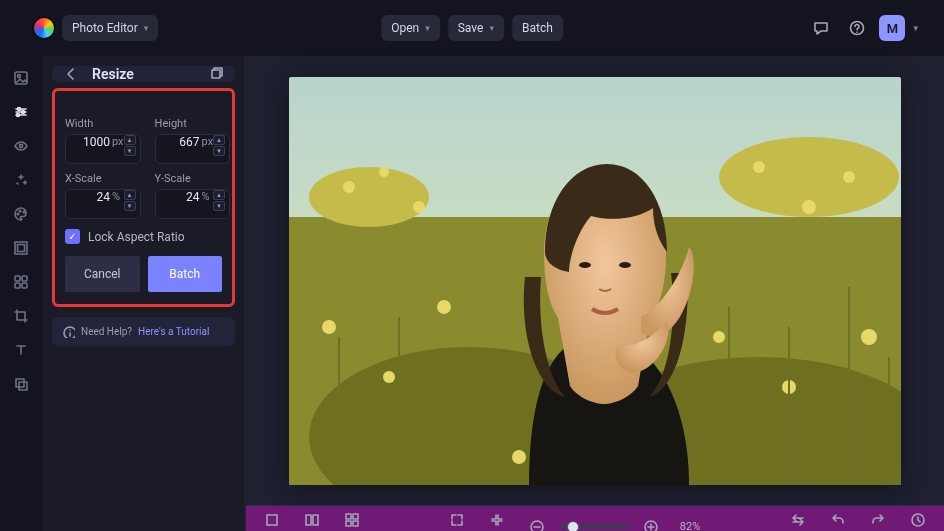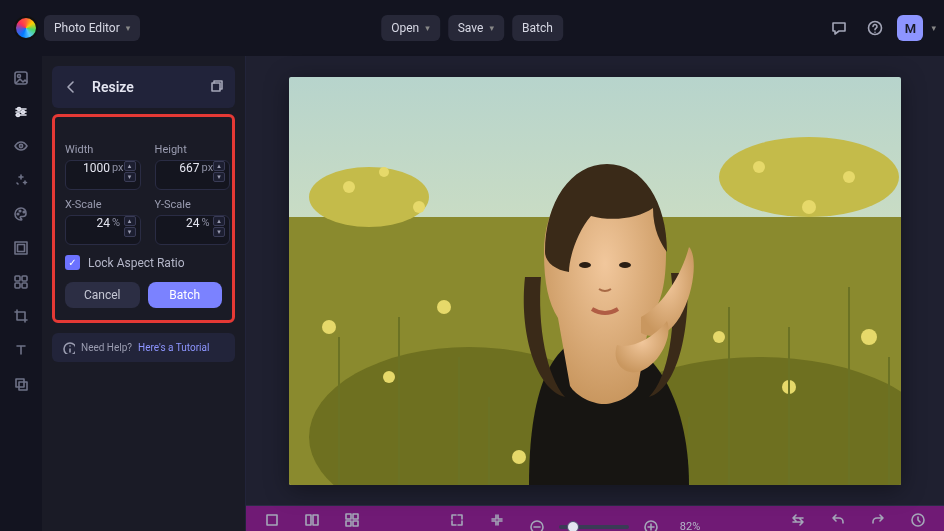--- a/index.html
+++ b/index.html
@@ -1,46 +1,46 @@
 <!DOCTYPE html>
 <html><head>
 <meta charset="utf-8">
 <style>
   * { box-sizing: border-box; margin: 0; padding: 0; font-family: -apple-system, BlinkMacSystemFont, "Segoe UI", Roboto, sans-serif; }
   body { width: 944px; height: 531px; background: #1a1b26; color: #c5c7d4; overflow: hidden; position: relative; }
 
-  .topbar { height: 56px; display: flex; align-items: center; padding: 0 8px; background: #131420; }
+  .topbar { height: 56px; display: flex; align-items: center; padding: 0 26px; background: #131420; }
   .logo { width: 24px; height: 24px; border-radius: 50%; background: conic-gradient(#ff5e3a,#ffcc00,#4cd964,#5ac8fa,#007aff,#5856d6,#ff2d55,#ff5e3a); margin: 0 6px; border:2px solid #111;}
   .dropdown-btn { background:#272838; color:#d7d8e4; border:none; border-radius:6px; padding:6px 10px; font-size:12px; display:flex; align-items:center; gap:6px; cursor:pointer; }
   .topbar .center { position:absolute; left:50%; transform:translateX(-50%); display:flex; gap:8px; }
   .topbar .right { margin-left:auto; display:flex; gap:8px; align-items:center; }
   .icon-btn { width:28px; height:28px; border-radius:6px; background:transparent; border:none; display:flex; align-items:center; justify-content:center; color:#a4a6b8; cursor:pointer;}
   .avatar { width:26px; height:26px; border-radius:6px; background:#8d95ff; color:#1a1b26; font-weight:600; font-size:13px; display:flex; align-items:center; justify-content:center;}
   .chev { font-size:9px; color:#888;}
 
   .body { display:flex; height:491px; }
   .rail { width:42px; background:#131420; display:flex; flex-direction:column; align-items:center; padding-top:8px; gap:6px;}
   .rail-item { width:28px; height:28px; display:flex; align-items:center; justify-content:center; color:#6e7186; cursor:pointer; border-radius:6px;}
   .rail-item.active { color:#e4e5f0; }
 
   .panel { width:204px; background:#1a1b26; padding:10px 0 0 0; position:relative; border-right:1px solid #22243a;}
-  .panel-header { height:42px; display:flex; align-items:center; gap:10px; margin:0 10px 6px; background:#21233a; border-radius:6px; padding:0 8px;}
+  .panel-header { height:16px; display:flex; align-items:center; gap:10px; margin:0 10px 6px; background:#21233a; border-radius:6px; padding:0 8px;}
   .panel-header .title { font-size:14px; font-weight:600; color:#e4e5f0; flex:1;}
   .redbox { margin:6px 10px 10px; border:3px solid #e53935; border-radius:6px; padding:10px 10px 12px;}
   .fields { display:grid; grid-template-columns:1fr 1fr; gap:8px 14px;margin-top:16px; }
   .label { font-size:11px; color:#9a9cb0; margin-bottom:4px; display:block;}
   .numfield { display:flex; align-items:flex-start; background:#14151f; border:1px solid #2a2c44; border-radius:6px; height:30px; padding:0 4px 0 8px;}
   .numfield input { background:transparent; border:none; color:#e4e5f0; width:36px; font-size:12px; text-align:right; outline:none;}
   .numfield .unit { font-size:11px; color:#8e90a4; margin-left:2px; flex:1;}
   .steppers { display:flex; flex-direction:column; gap:1px; margin-left:auto;}
   .step { width:12px; height:10px; border:1px solid #3a3c56; border-radius:2px; font-size:7px; line-height:8px; text-align:center; color:#9a9cb0; cursor:pointer; background:#1c1e30;}
   .checkrow { display:flex; align-items:center; gap:8px; margin-top:10px; font-size:12px; color:#b4b6c8;}
   .checkbox { width:15px; height:15px; background:#6c72ff; border-radius:3px; display:flex; align-items:center; justify-content:center; color:#fff; font-size:10px;}
   .btnrow { display:flex; gap:8px; margin-top:12px;}
-  .btn { flex:1; height:26px; border:none; border-radius:8px; font-size:12px; cursor:pointer;}
+  .btn { flex:1; height:36px; border:none; border-radius:2px; font-size:12px; cursor:pointer;}
   .btn-cancel { background:#2c2e44; color:#c5c7d4;}
   .btn-apply { background:#7b82ff; color:#fff;}
   .helpbox { margin:4px 10px 0; background:#22243a; border-radius:6px; padding:8px 10px; font-size:10px; color:#9a9cb0; display:flex; align-items:center; gap:6px;}
   .helpbox a { color:#8d95ff; text-decoration:none;}
 
   .canvas { flex:1; background:#1f2030; display:flex; flex-direction:column; }
   .stage { flex:1; display:flex; align-items:center; justify-content:center; padding:18px; }
   .photo { width:612px; height:408px; border-radius:2px; overflow:hidden; position:relative; box-shadow:0 4px 24px rgba(0,0,0,.4);}
   .photo svg { width:100%; height:100%; display:block;}
 

